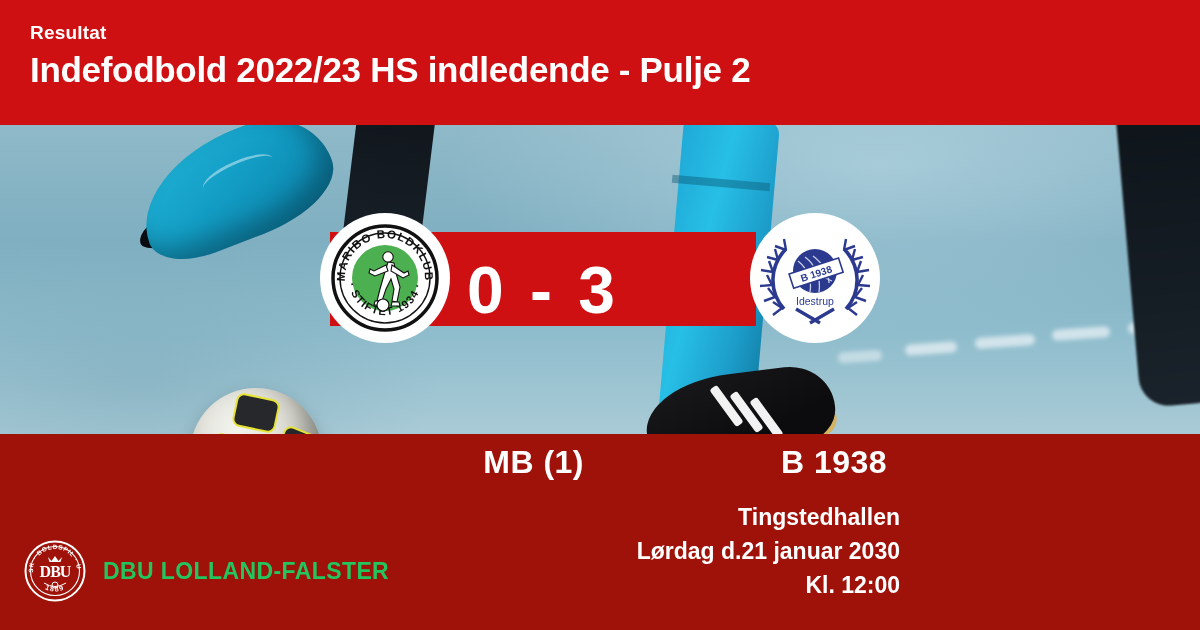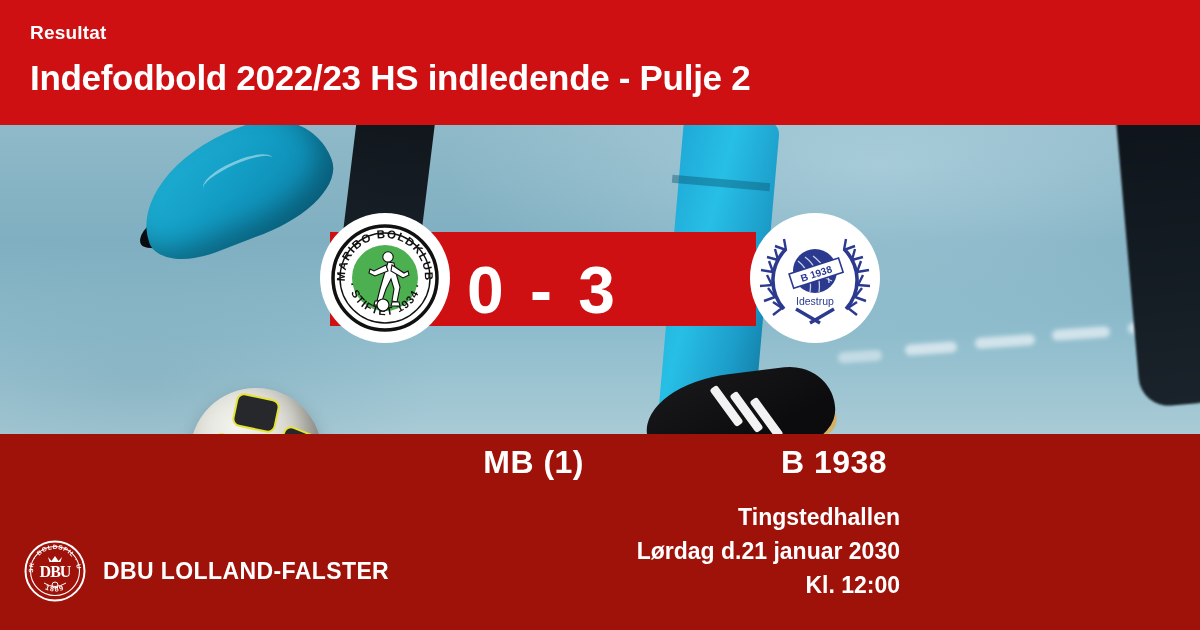--- a/index.html
+++ b/index.html
@@ -34,21 +34,21 @@
     font-weight: bold;
     letter-spacing: 0.2px;
     line-height: 22px;
   }
   .header-title {
     color: #ffffff;
     font-size: 35px;
     font-weight: bold;
     letter-spacing: -0.3px;
     line-height: 44px;
-    margin-top: 12px;
+    margin-top: 4px;
     white-space: nowrap;
   }
 
   
   .photo {
     position: absolute;
     left: 0; top: 125px;
     width: 1200px;
     height: 309px;
     overflow: hidden;
@@ -259,21 +259,21 @@
 
   
   .dbu {
     position: absolute;
     left: 24px; top: 540px;
     display: flex;
     align-items: center;
     gap: 17px;
   }
   .dbu-text {
-    color: #ffffff;
+    color: #22c55e;
     font-size: 23px;
     font-weight: bold;
     letter-spacing: 0.4px;
     white-space: nowrap;
   }
 </style>
 </head>
 <body>
 
 <div class="poster">

